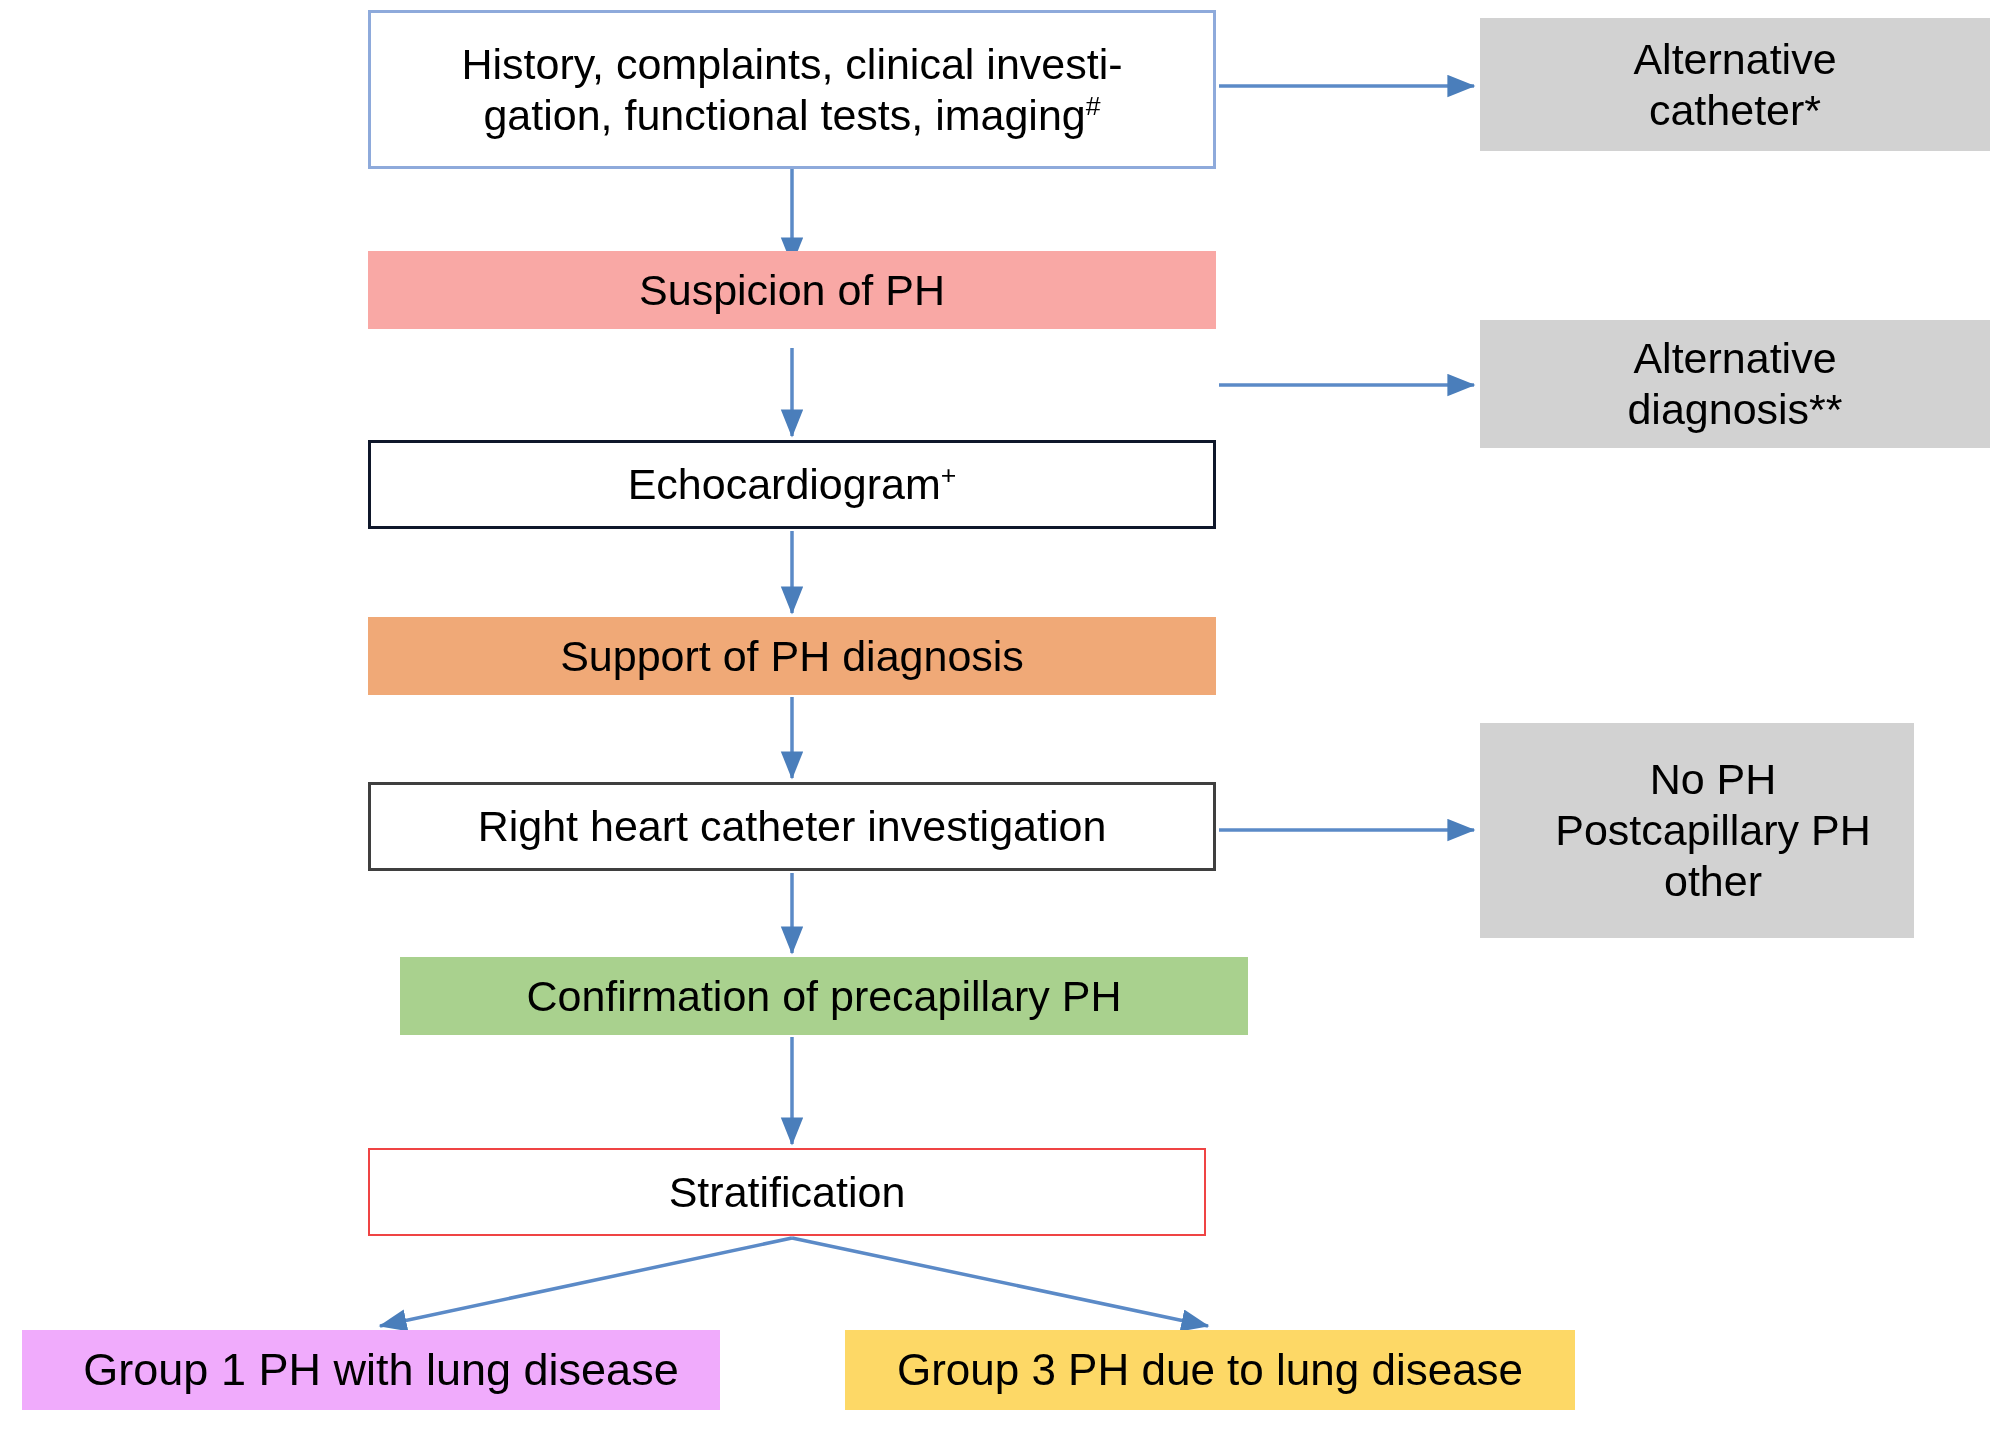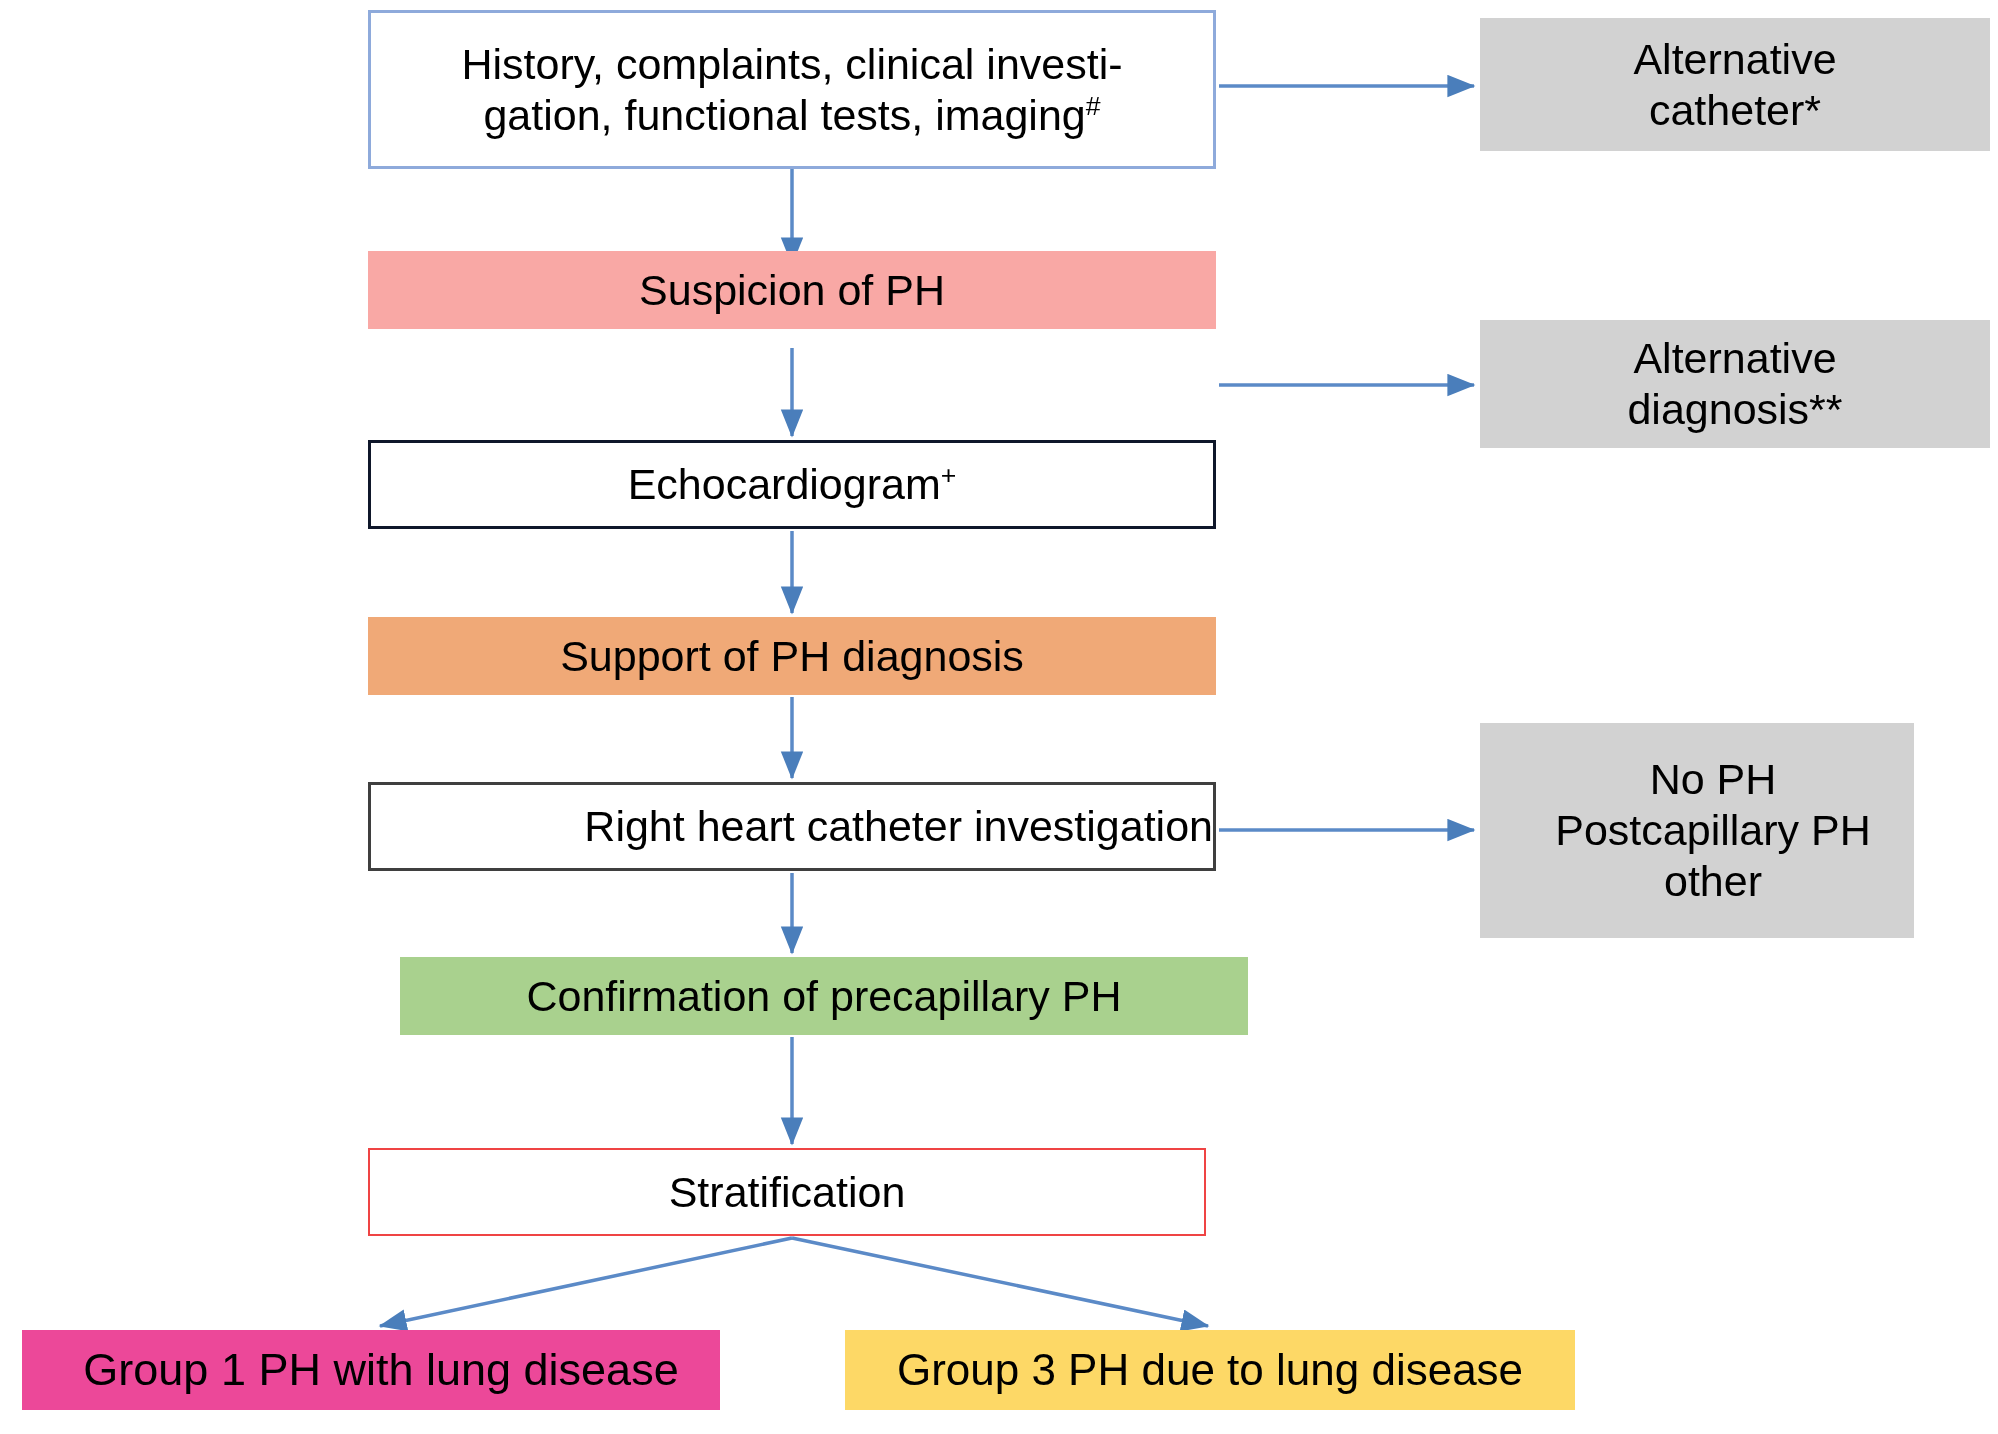--- a/index.html
+++ b/index.html
@@ -50,21 +50,20 @@
   #node-support-ph {
     left: 368px; top: 617px; width: 848px; height: 78px;
     background: #F0A977;
     font-size: 43px;
   }
   #node-rhc {
     left: 368px; top: 782px; width: 848px; height: 89px;
     border: 3px solid #3F3F3F;
     background: #ffffff;
     font-size: 43px;
-    justify-content: flex-end;
   }
   #node-confirmation {
     left: 368px; top: 957px; width: 848px; height: 78px;
     background: #A9D18E;
     font-size: 43px;
     margin-left: 32px;
   }
   #node-stratification {
     left: 368px; top: 1148px; width: 838px; height: 88px;
     border: 2px solid #ef4444;
@@ -82,21 +81,21 @@
     font-size: 43px;
   }
   #node-no-ph {
     left: 1480px; top: 723px; width: 434px; height: 215px;
     background: #D2D2D2;
     font-size: 43px;
     padding-left: 32px;
   }
   #node-group1 {
     left: 22px; top: 1330px; width: 698px; height: 80px;
-    background: #ec4899;
+    background: #f0abfc;
     font-size: 45px;
     padding-left: 20px;
   }
   #node-group3 {
     left: 845px; top: 1330px; width: 730px; height: 80px;
     background: #FDD866;
     font-size: 44px;
   }
   sup {
     font-size: 0.62em;

